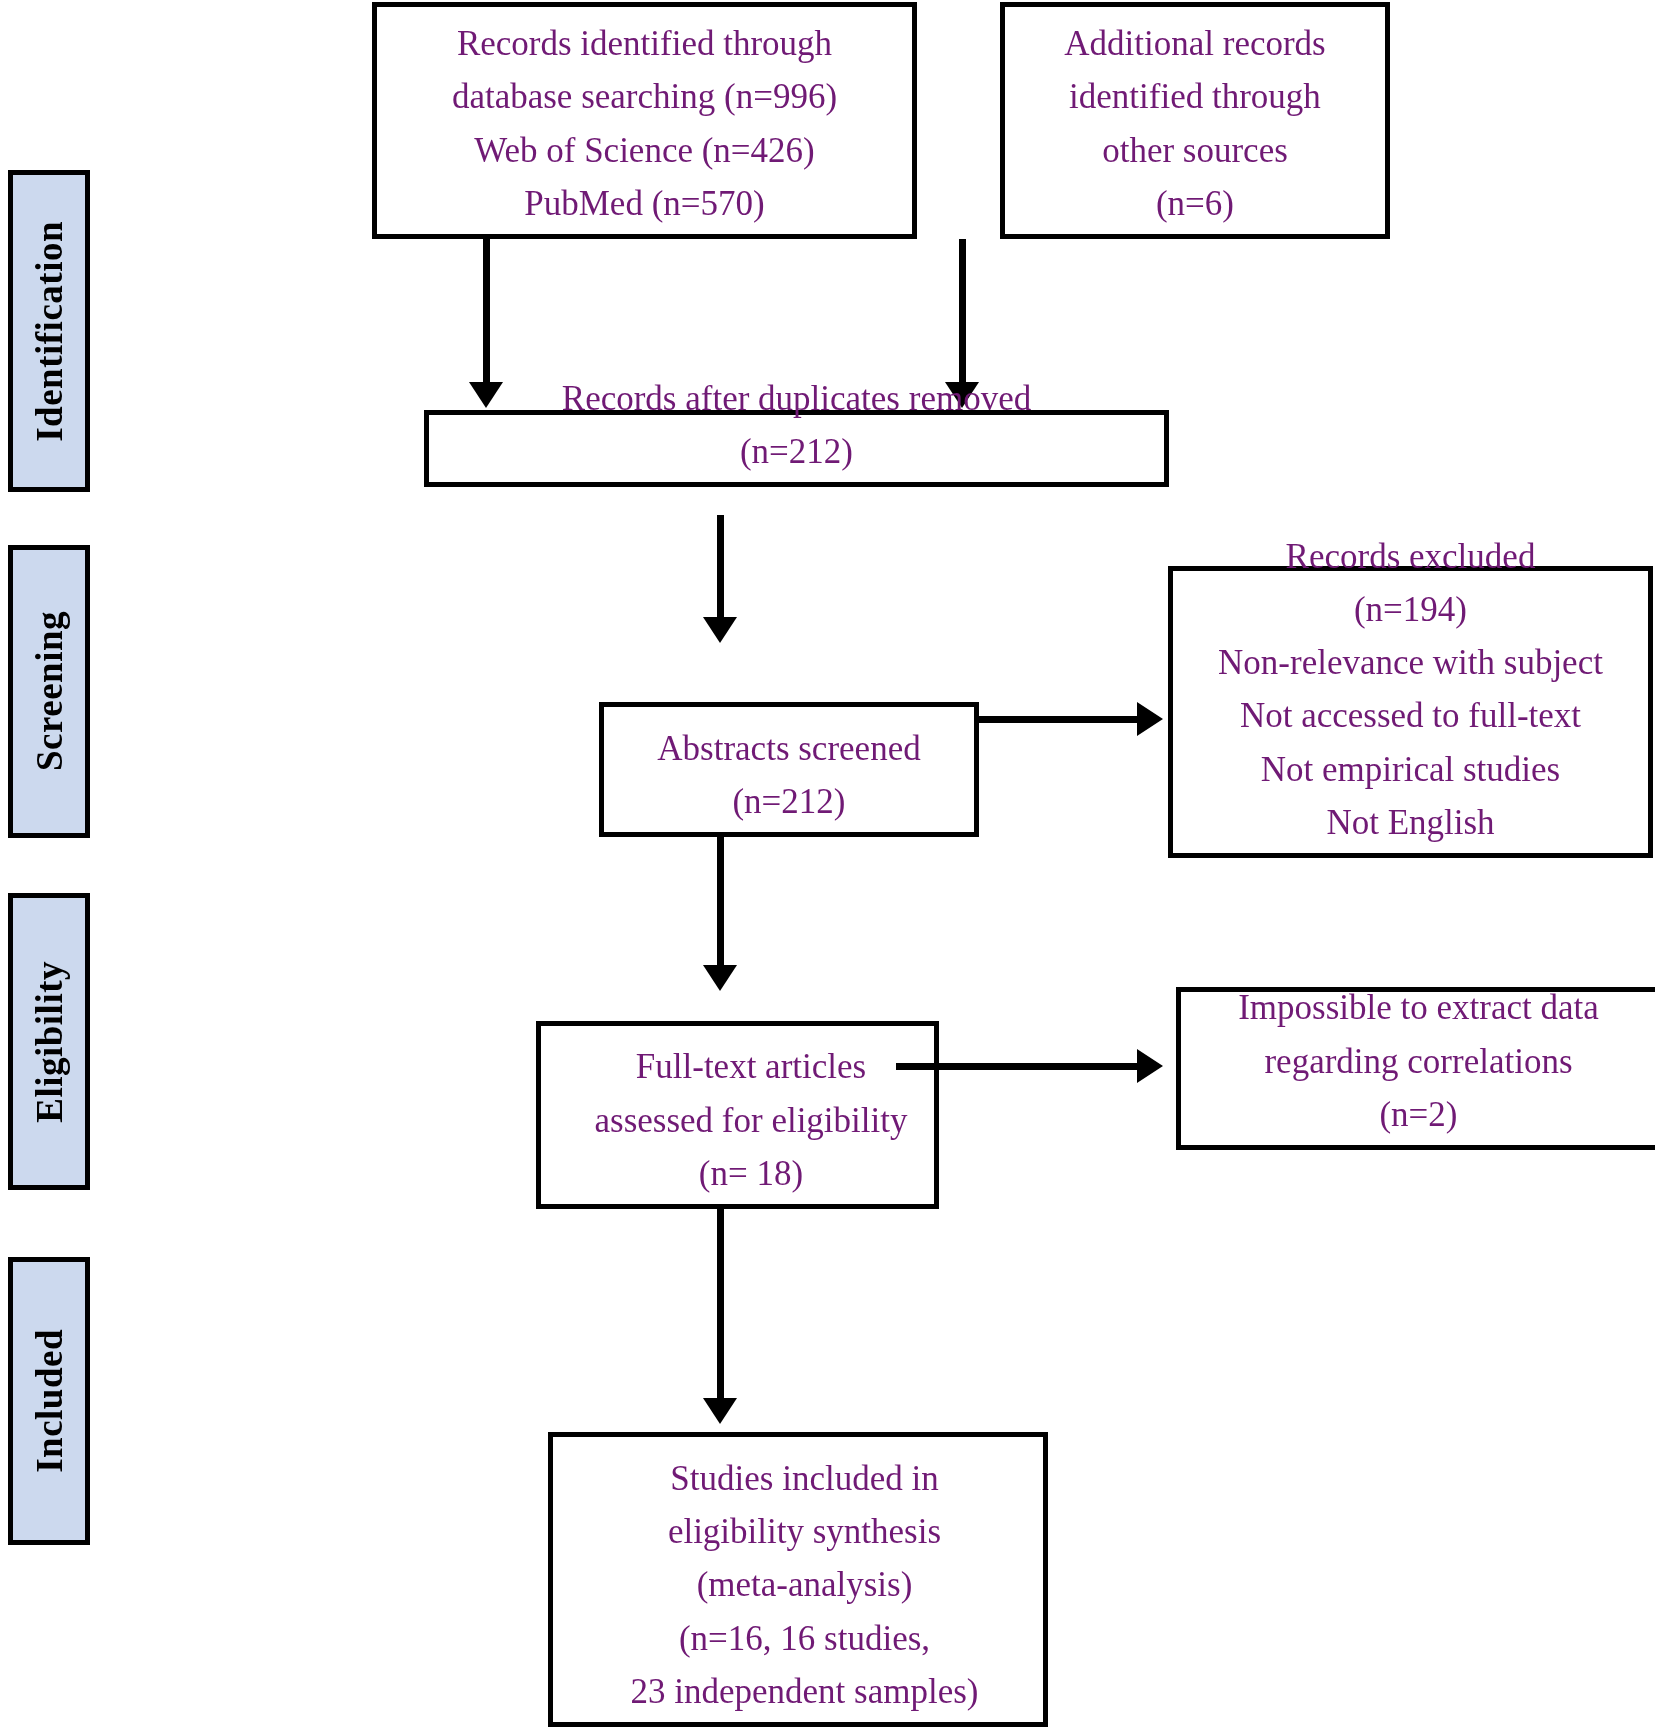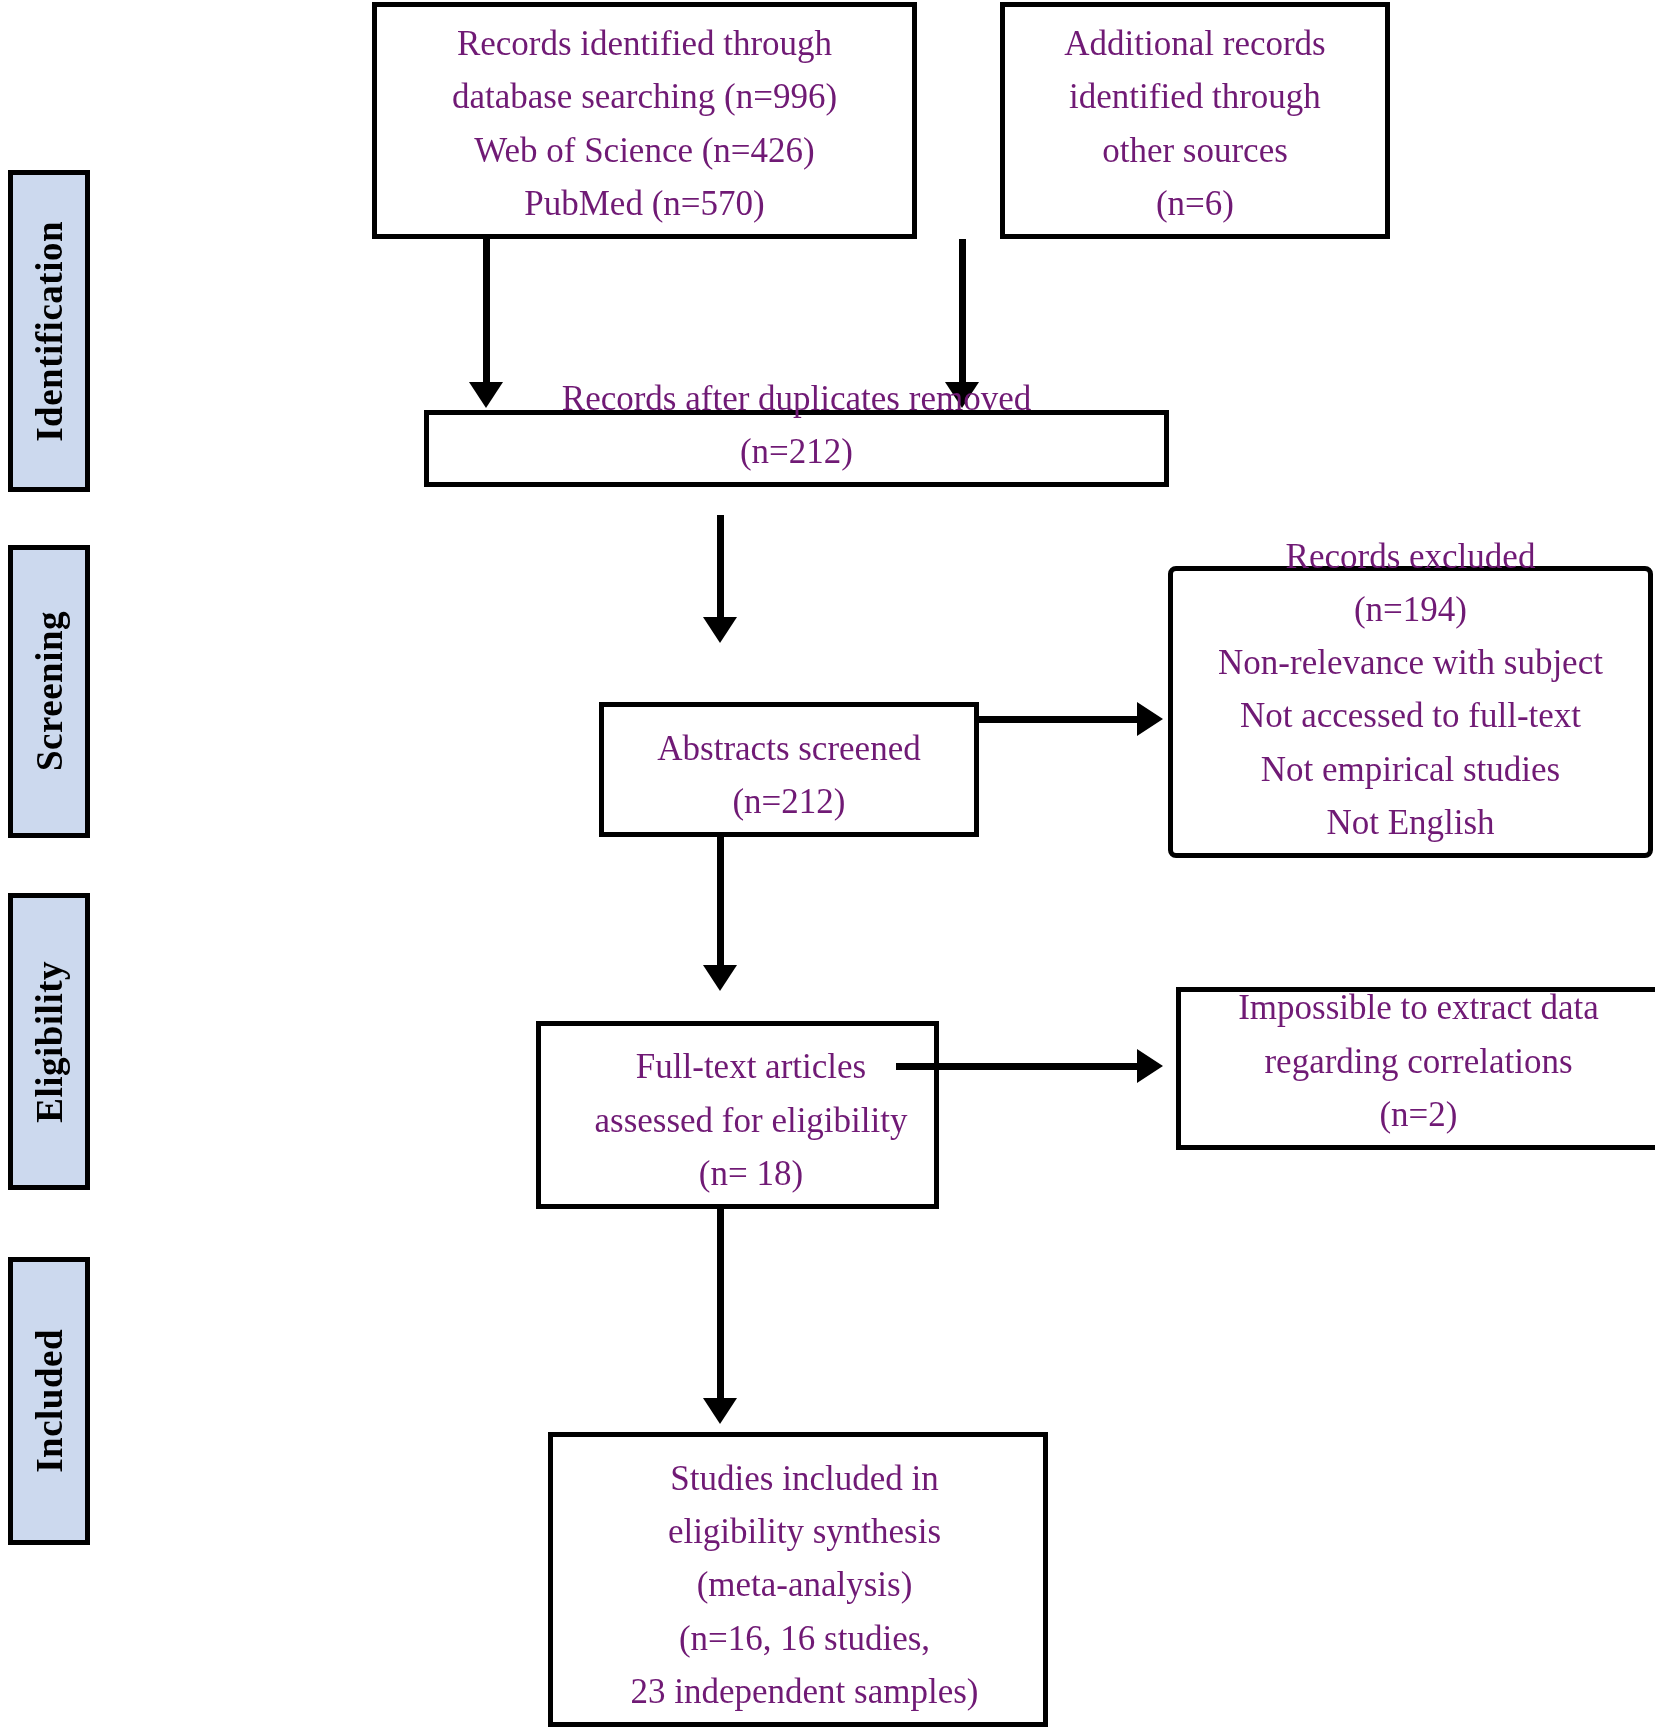--- a/index.html
+++ b/index.html
@@ -134,21 +134,21 @@
   <div class="arrowhead-down" style="left:703px; top:617px;"></div>
 
   <div class="flow-box" style="left:599px; top:702px; width:380px; height:135px;">
     <span class="line">Abstracts screened</span>
     <span class="line">(n=212)</span>
   </div>
 
   <div class="conn conn-h" style="left:979px; top:716px; width:160px;"></div>
   <div class="arrowhead-right" style="left:1137px; top:702px;"></div>
 
-  <div class="flow-box" style="left:1168px; top:566px; width:485px; height:292px;border-radius:8px;">
+  <div class="flow-box" style="left:1168px; top:566px; width:485px; height:292px;">
     <span class="line">Records excluded</span>
     <span class="line">(n=194)</span>
     <span class="line">Non-relevance with subject</span>
     <span class="line">Not accessed to full-text</span>
     <span class="line">Not empirical studies</span>
     <span class="line">Not English</span>
   </div>
 
   <div class="conn conn-v" style="left:717px; top:837px; height:130px;"></div>
   <div class="arrowhead-down" style="left:703px; top:965px;"></div>

